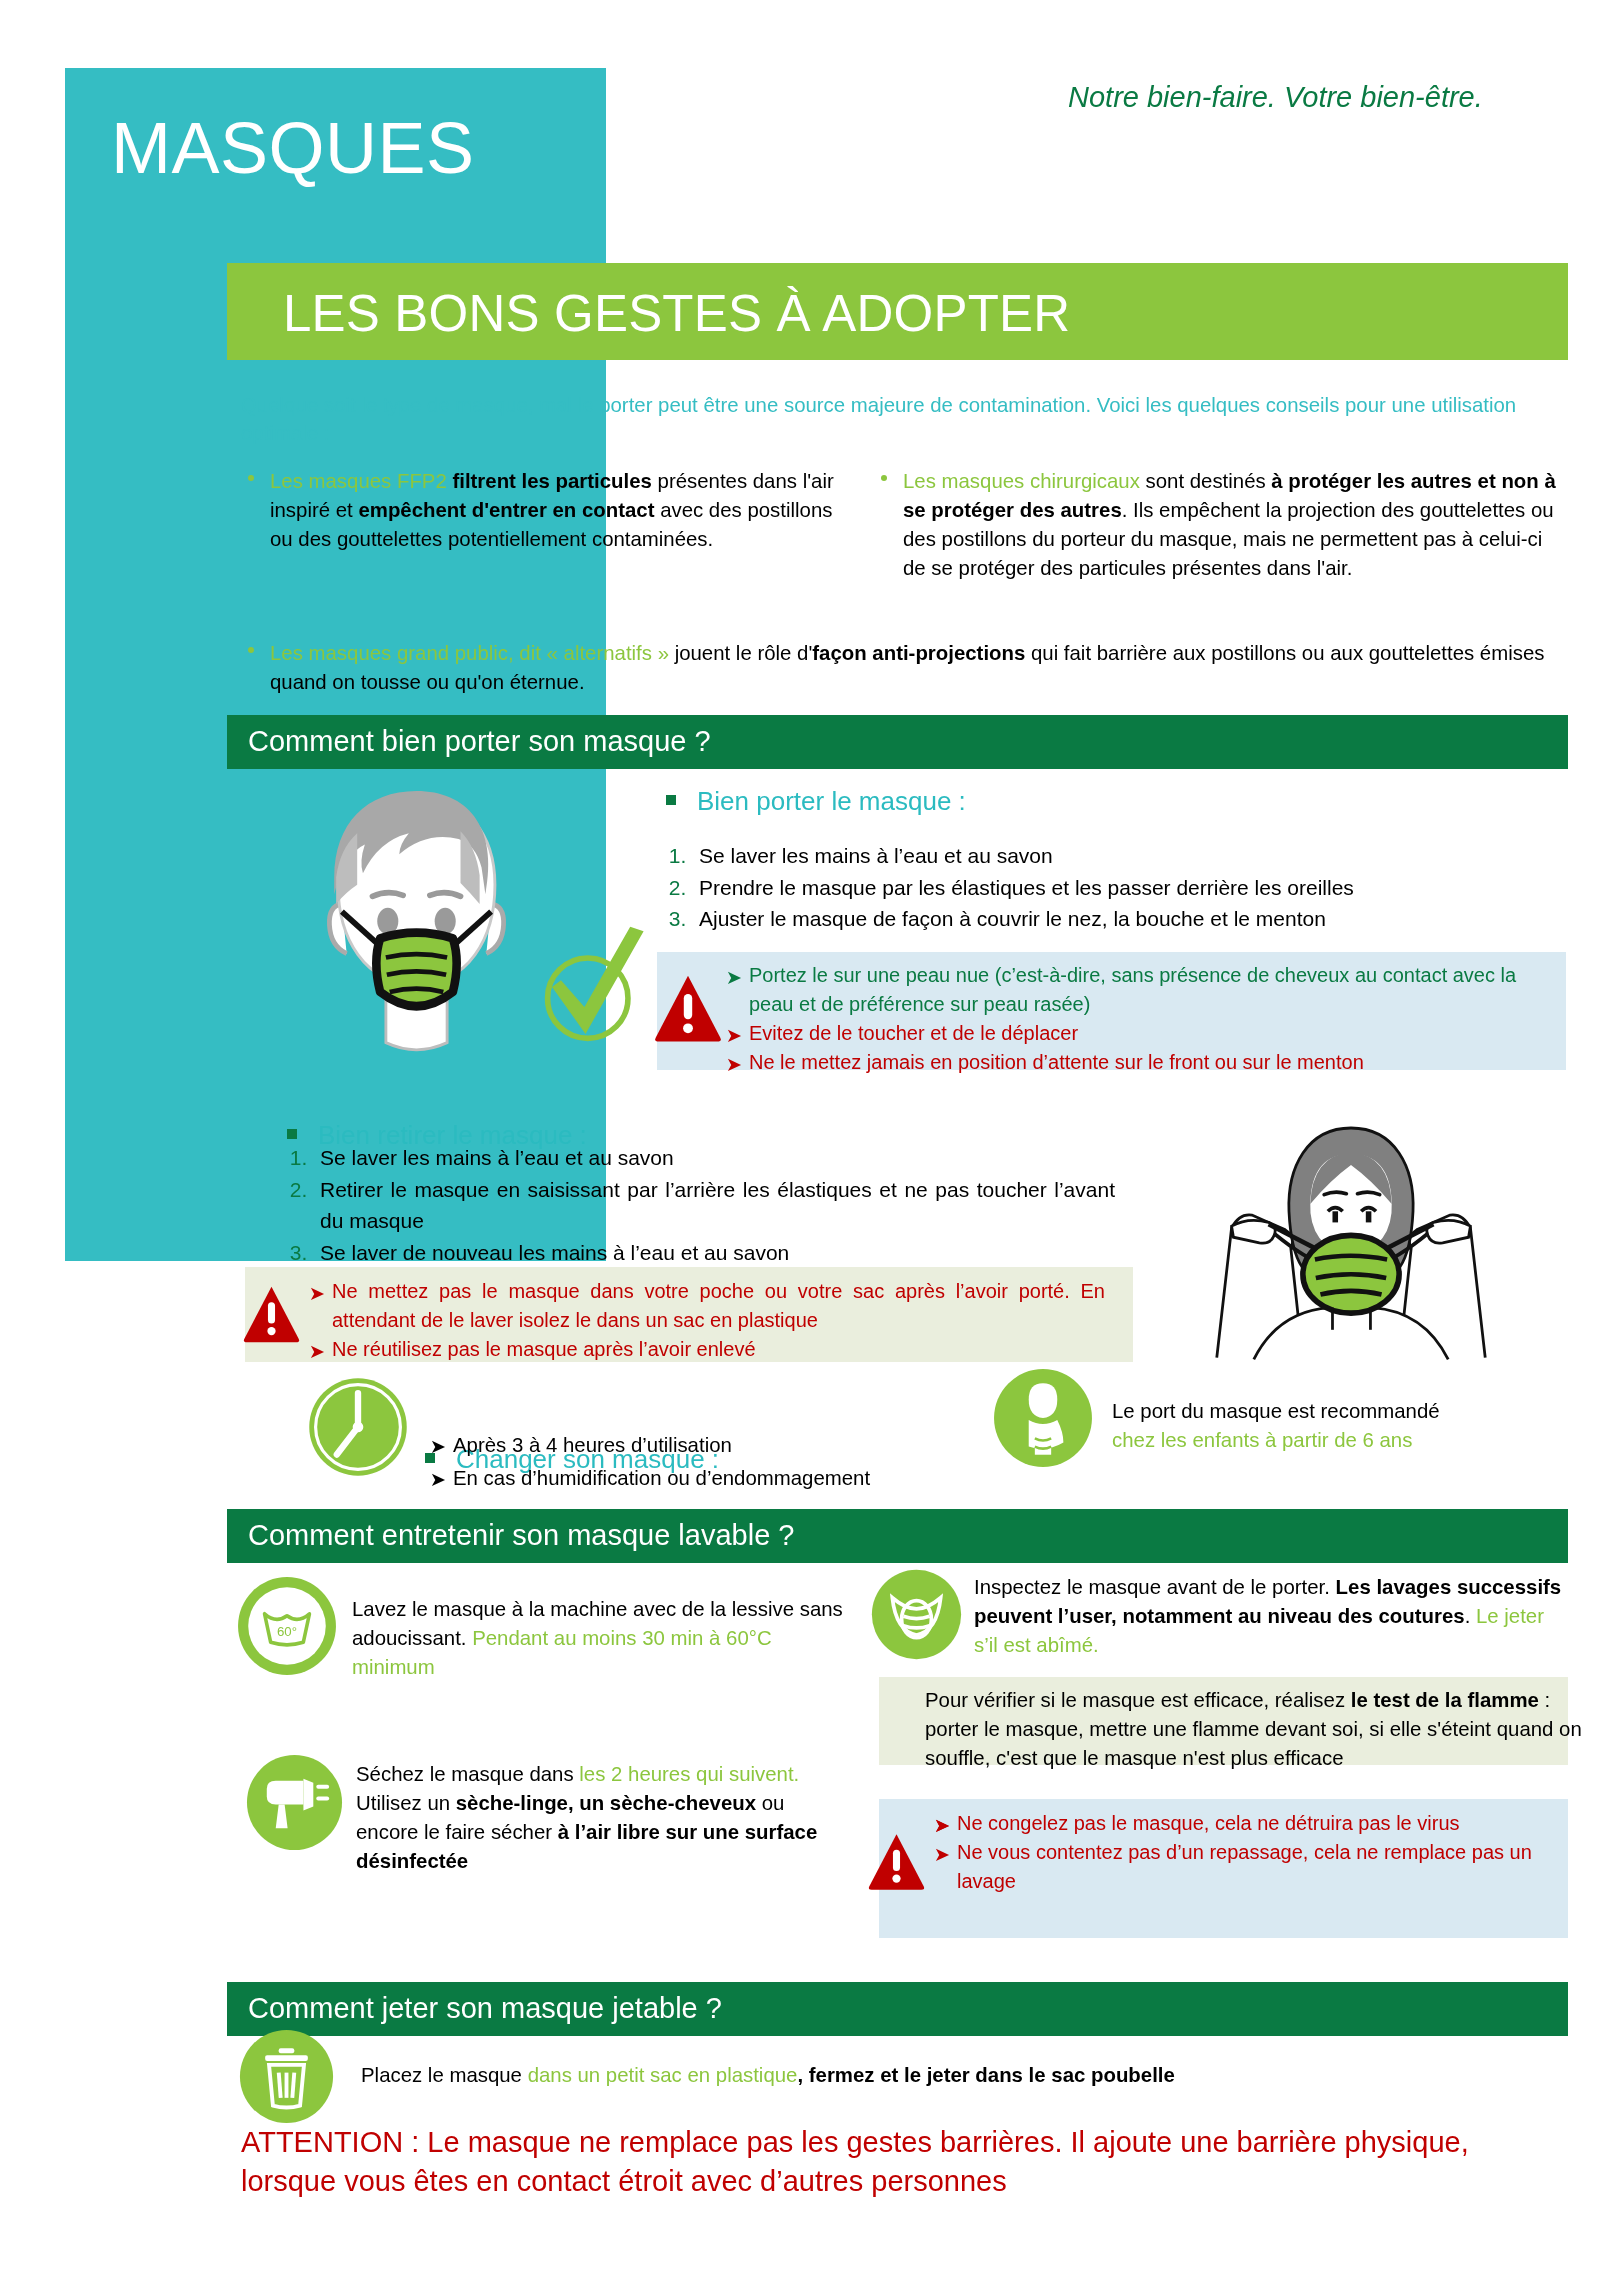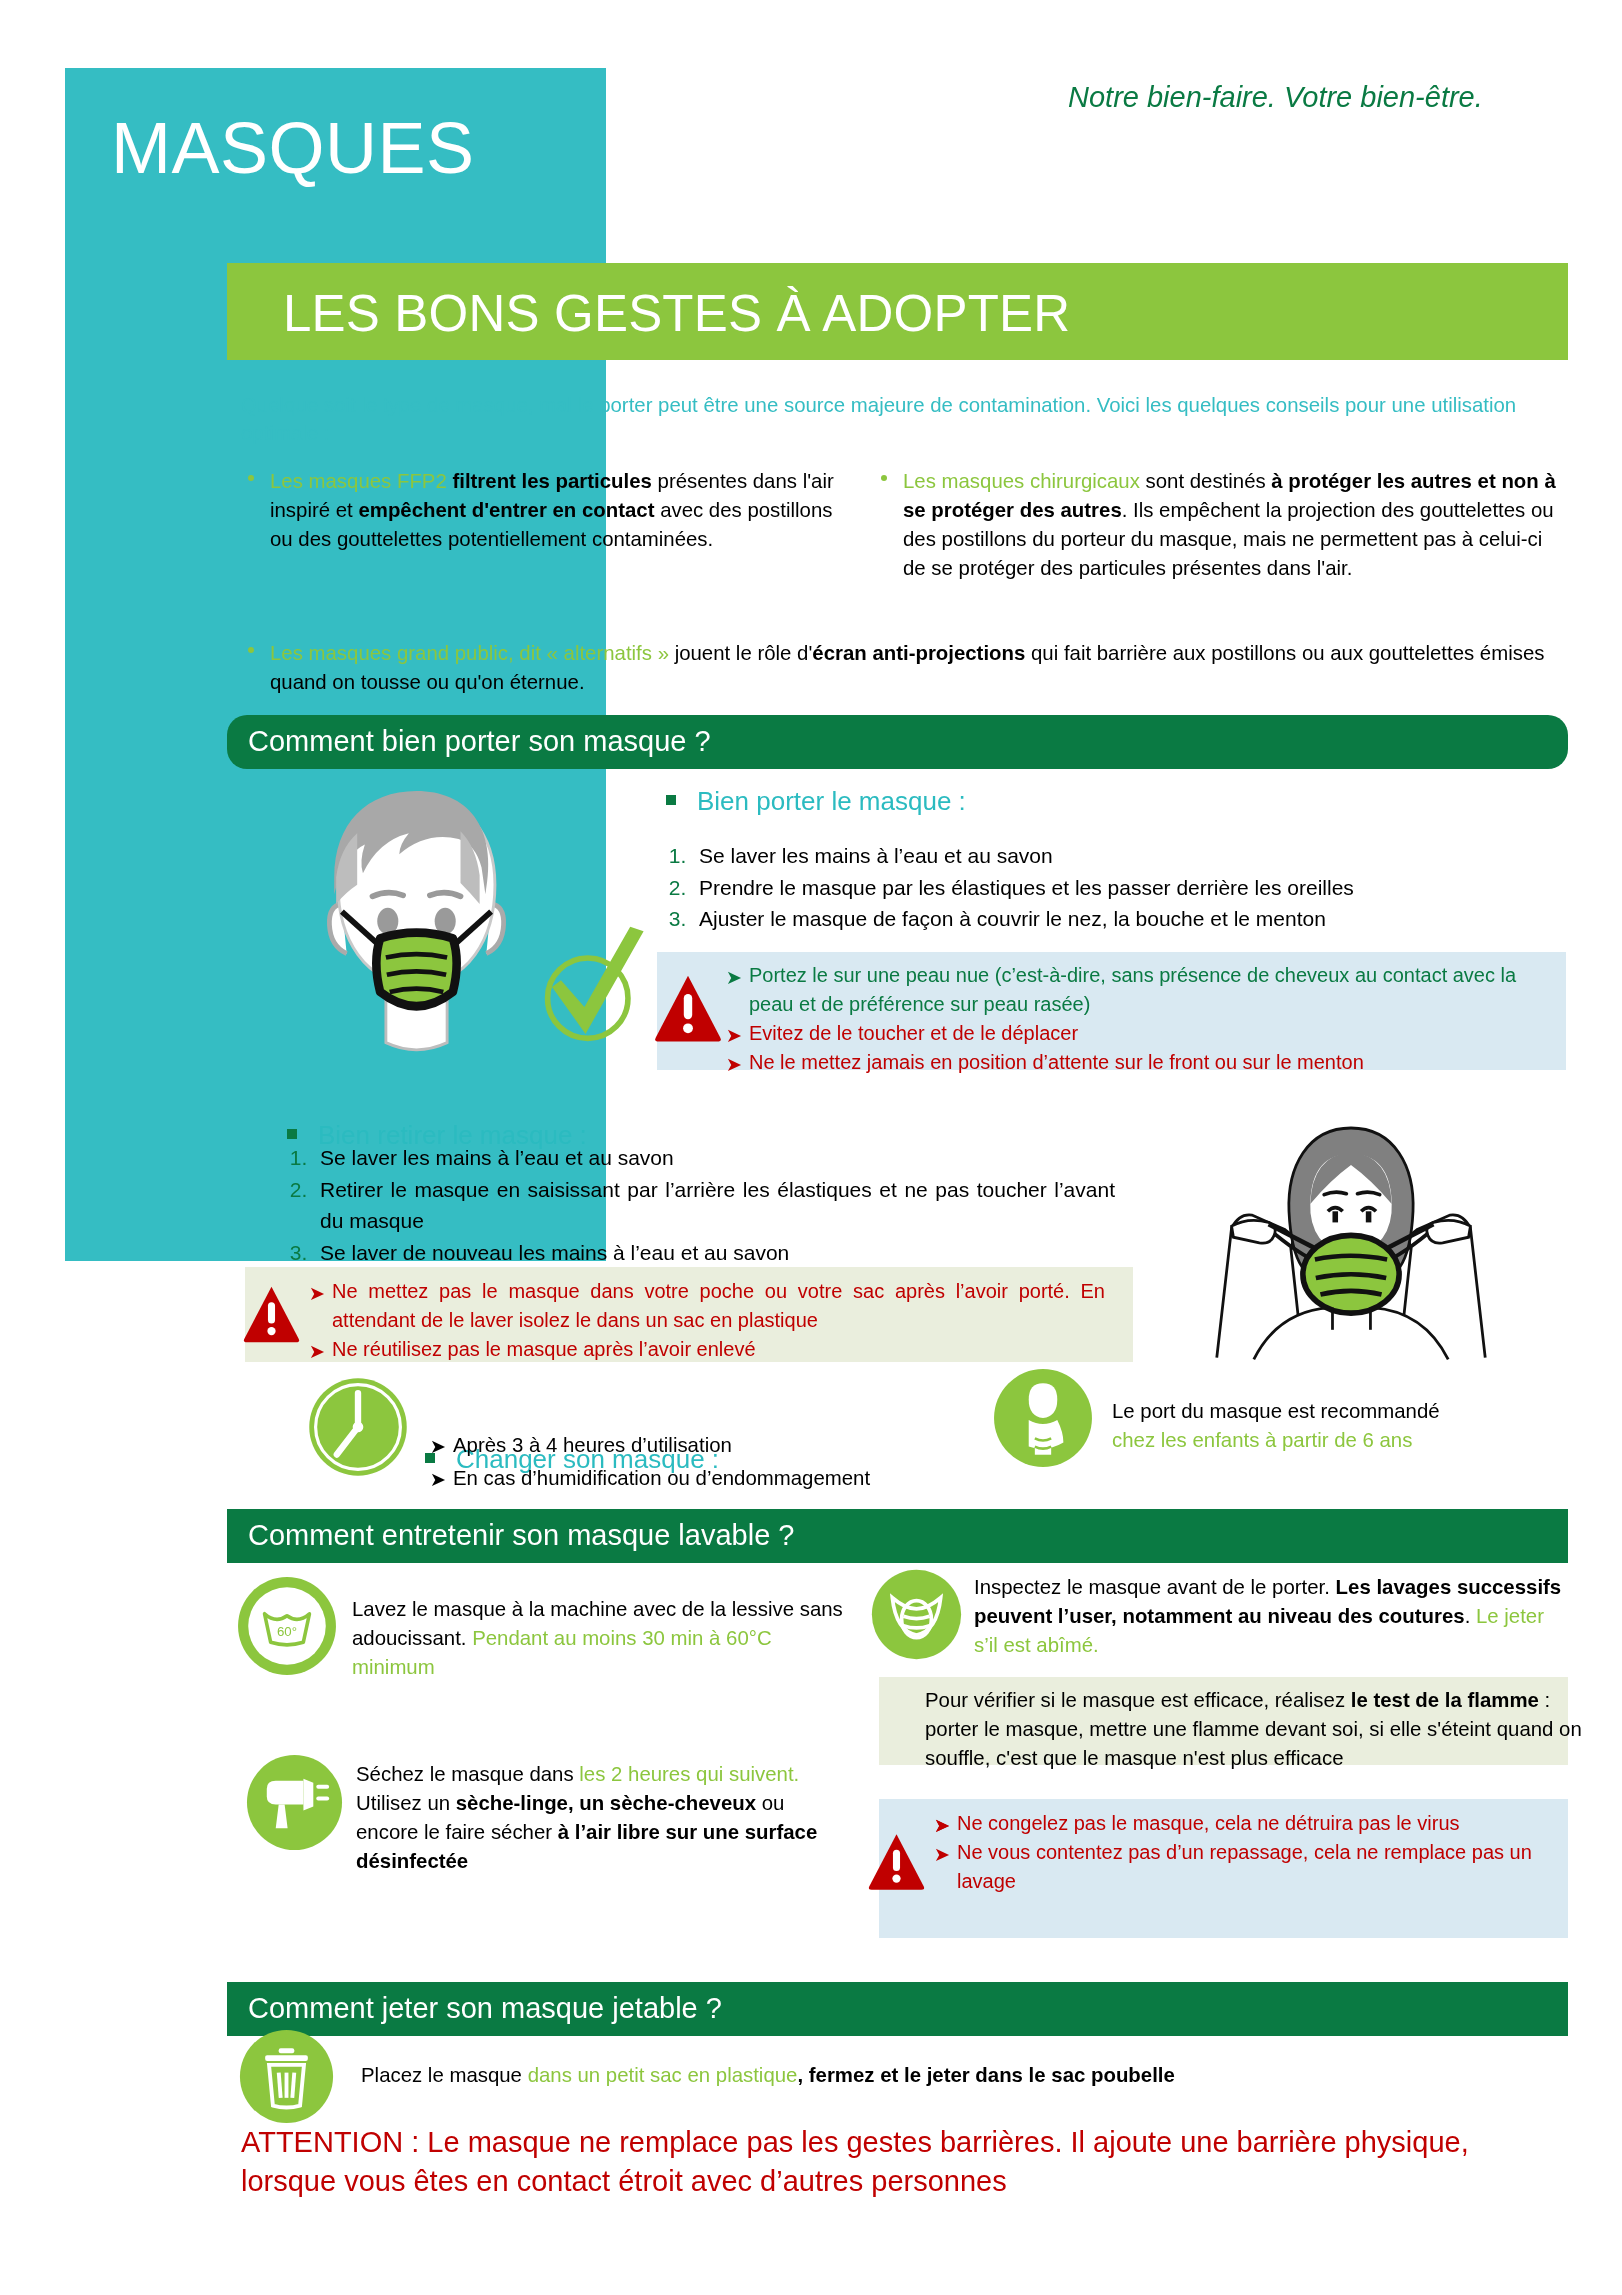--- a/index.html
+++ b/index.html
@@ -66,21 +66,21 @@
     width: 6px; height: 6px; border-radius: 50%; background: #8cc63e;
   }
   .hl-green { color: #8cc63e; }
   .b { font-weight: bold; }
 
   
   .secbar {
     background: #0a7a43; color: #ffffff;
     font-size: 29px; padding: 10.2px 0 11px 21px;
   }
-  #sec1 { left: 227px; top: 715px; width: 1341px; border-radius: 20px; }
+  #sec1 { left: 227px; top: 715px; width: 1341px; }
   #sec2 { left: 227px; top: 1509px; width: 1341px; }
   #sec3 { left: 227px; top: 1982px; width: 1341px; }
 
   
   .subhead {
     font-size: 26px; color: #2bbbc0; position: relative; padding-left: 40px;
   }
   .subhead > .sq {
     position: absolute; left: 9.3px; top: 9.3px;
     width: 10.2px; height: 10.2px; background: #0a7a43;
@@ -138,21 +138,21 @@
 <div class="abs maskcol" id="mask-chir">
   <div class="bulletrow">
     <span class="dot"></span>
     <span class="hl-green">Les masques chirurgicaux</span><span> sont destinés </span><span class="b">à protéger les autres et non à se protéger des autres</span><span>. Ils empêchent la projection des gouttelettes ou des postillons du porteur du masque, mais ne permettent pas à celui-ci de se protéger des particules présentes dans l'air.</span>
   </div>
 </div>
 
 <div class="abs maskcol" id="mask-grand">
   <div class="bulletrow">
     <span class="dot"></span>
-    <span class="hl-green">Les masques grand public, dit « alternatifs »</span><span> jouent le rôle d'</span><span class="b">écran anti-projections</span><span> qui fait barrière aux postillons ou aux gouttelettes émises quand on tousse ou qu'on éternue.</span>
+    <span class="hl-green">Les masques grand public, dit « alternatifs »</span><span> jouent le rôle d'</span><span class="b">façon anti-projections</span><span> qui fait barrière aux postillons ou aux gouttelettes émises quand on tousse ou qu'on éternue.</span>
   </div>
 </div>
 
 <div class="abs secbar" id="sec1">Comment bien porter son masque ?</div>
 
 <svg class="abs" style="left:273px; top:770px; width:287px; height:287px;" viewBox="0 0 300 300">
 
   <path d="M118 215 L118 285 Q150 300 182 285 L182 215 Z" fill="#fff" stroke="#bdbdbd" stroke-width="3"></path>
 
   <path d="M72 140 q-14 2 -13 22 q1 22 18 30" fill="#fff" stroke="#aaa" stroke-width="5"></path>

